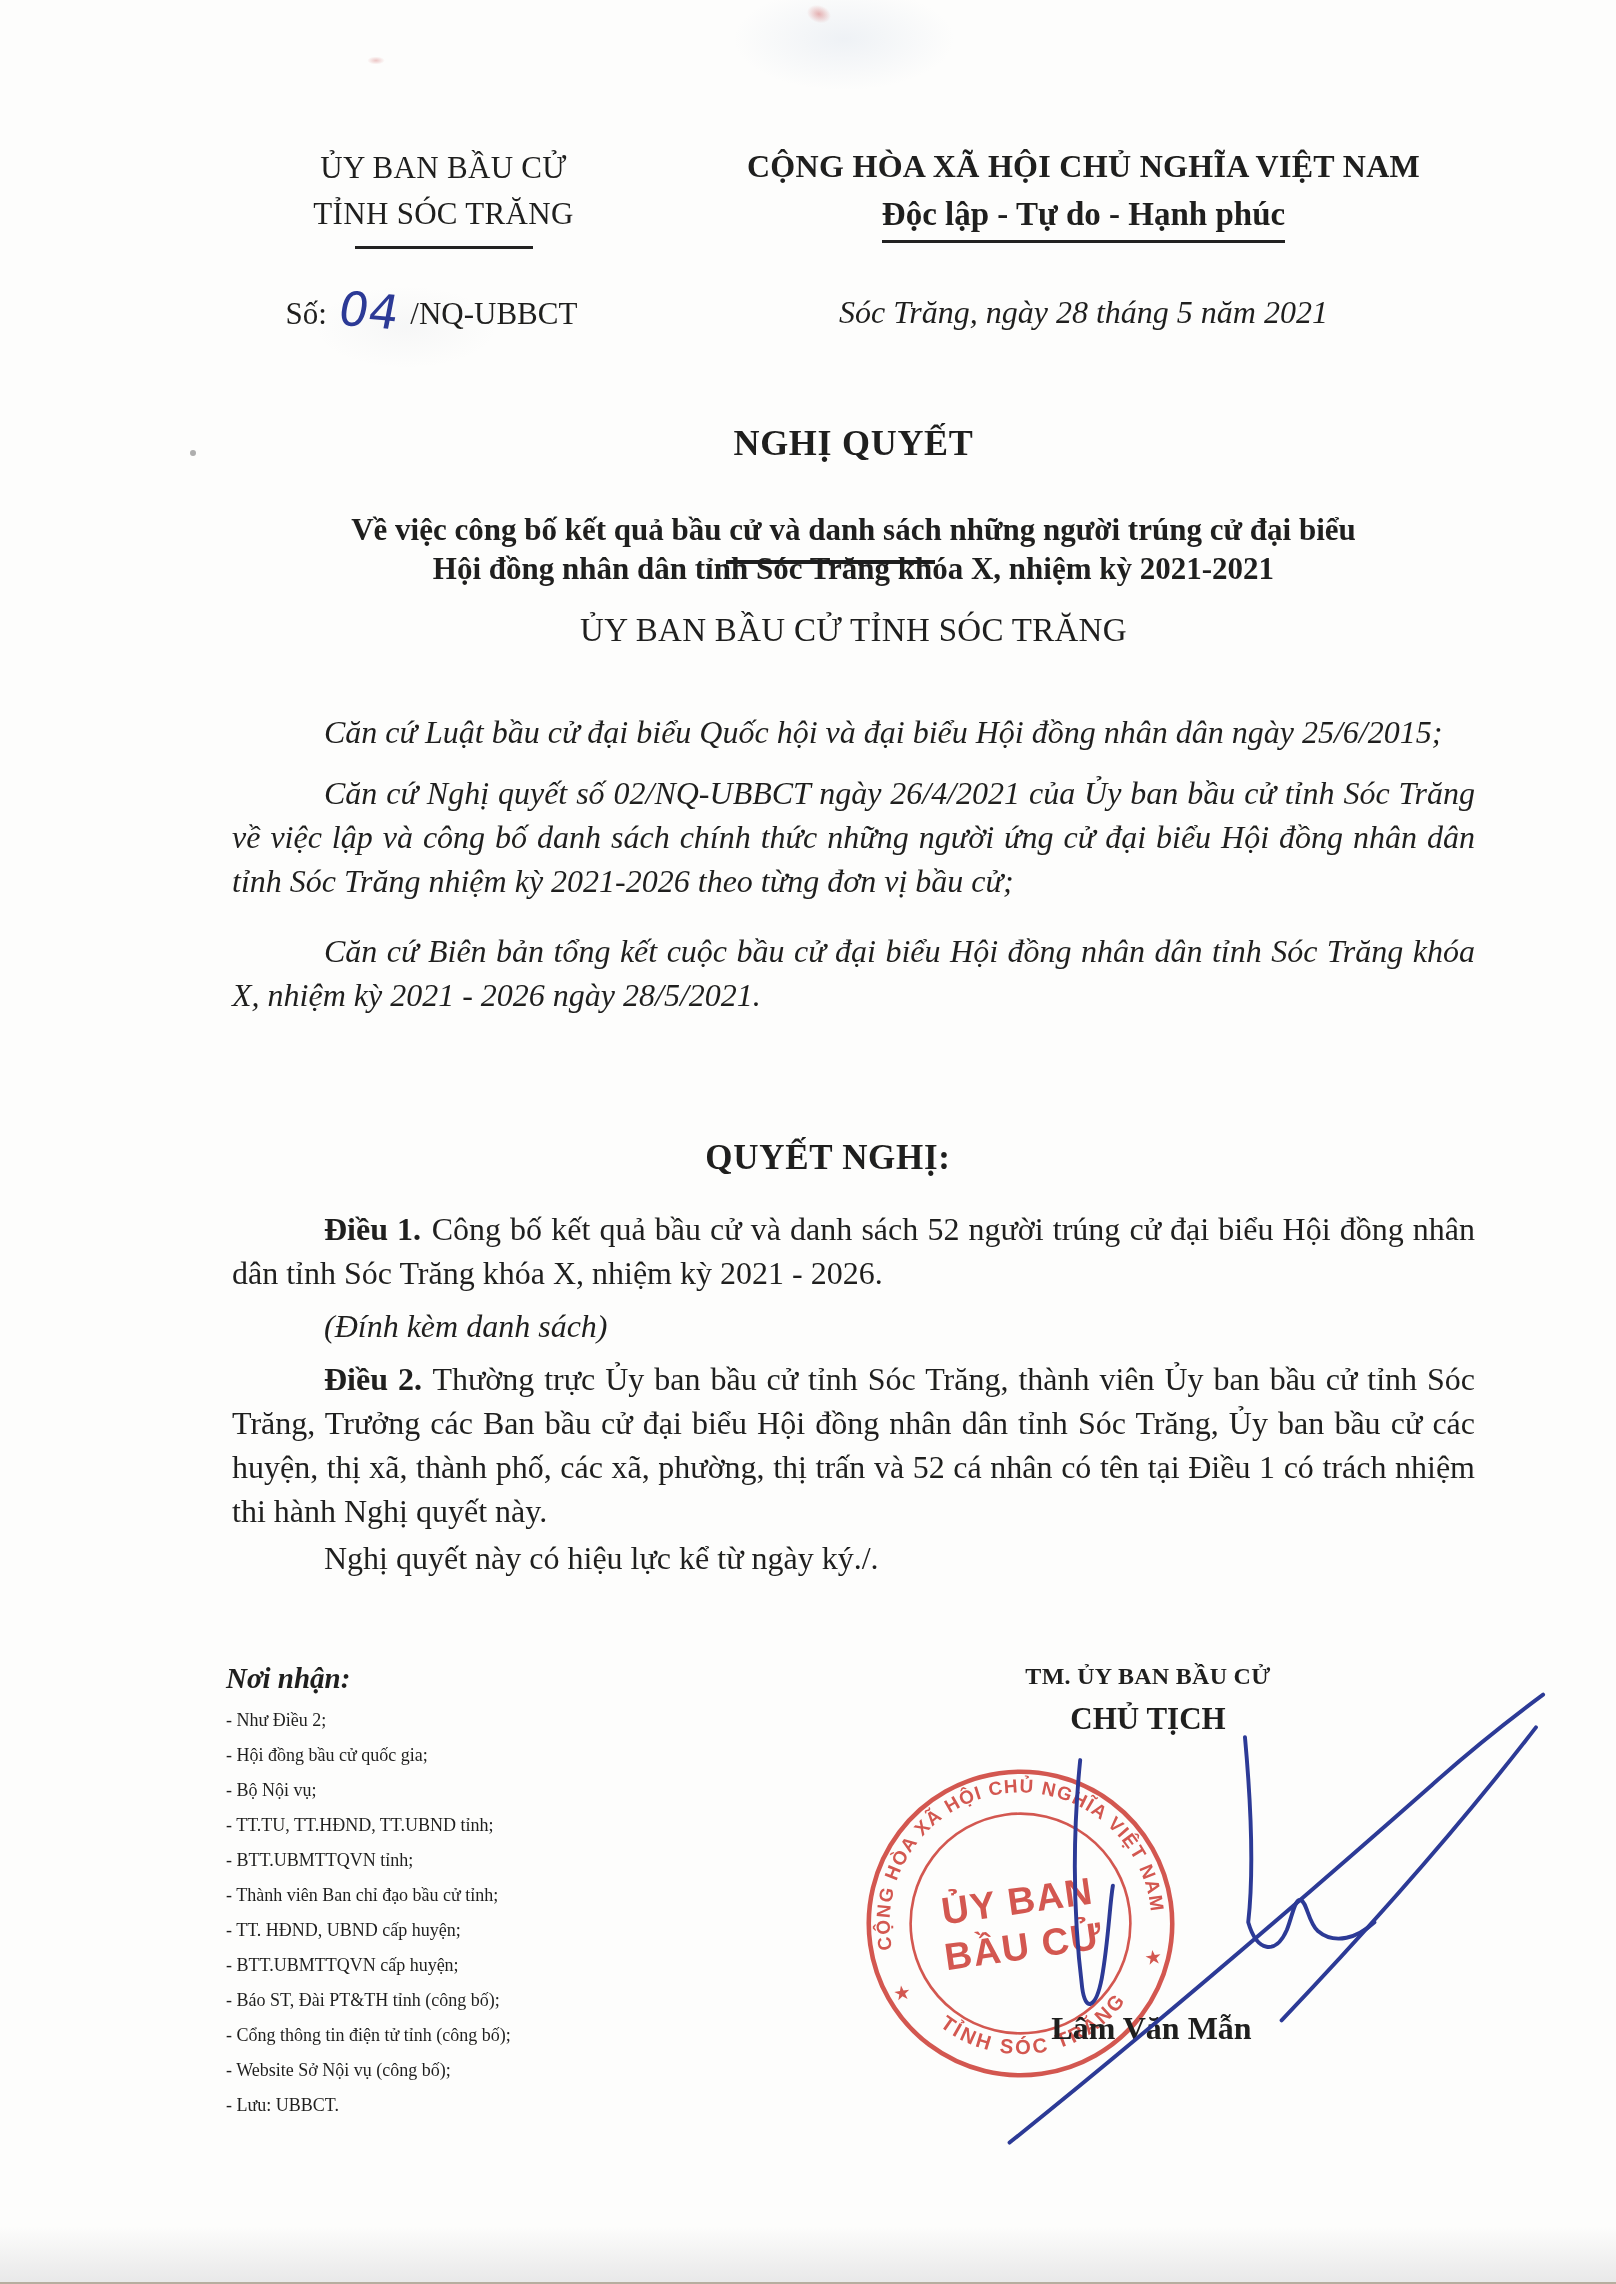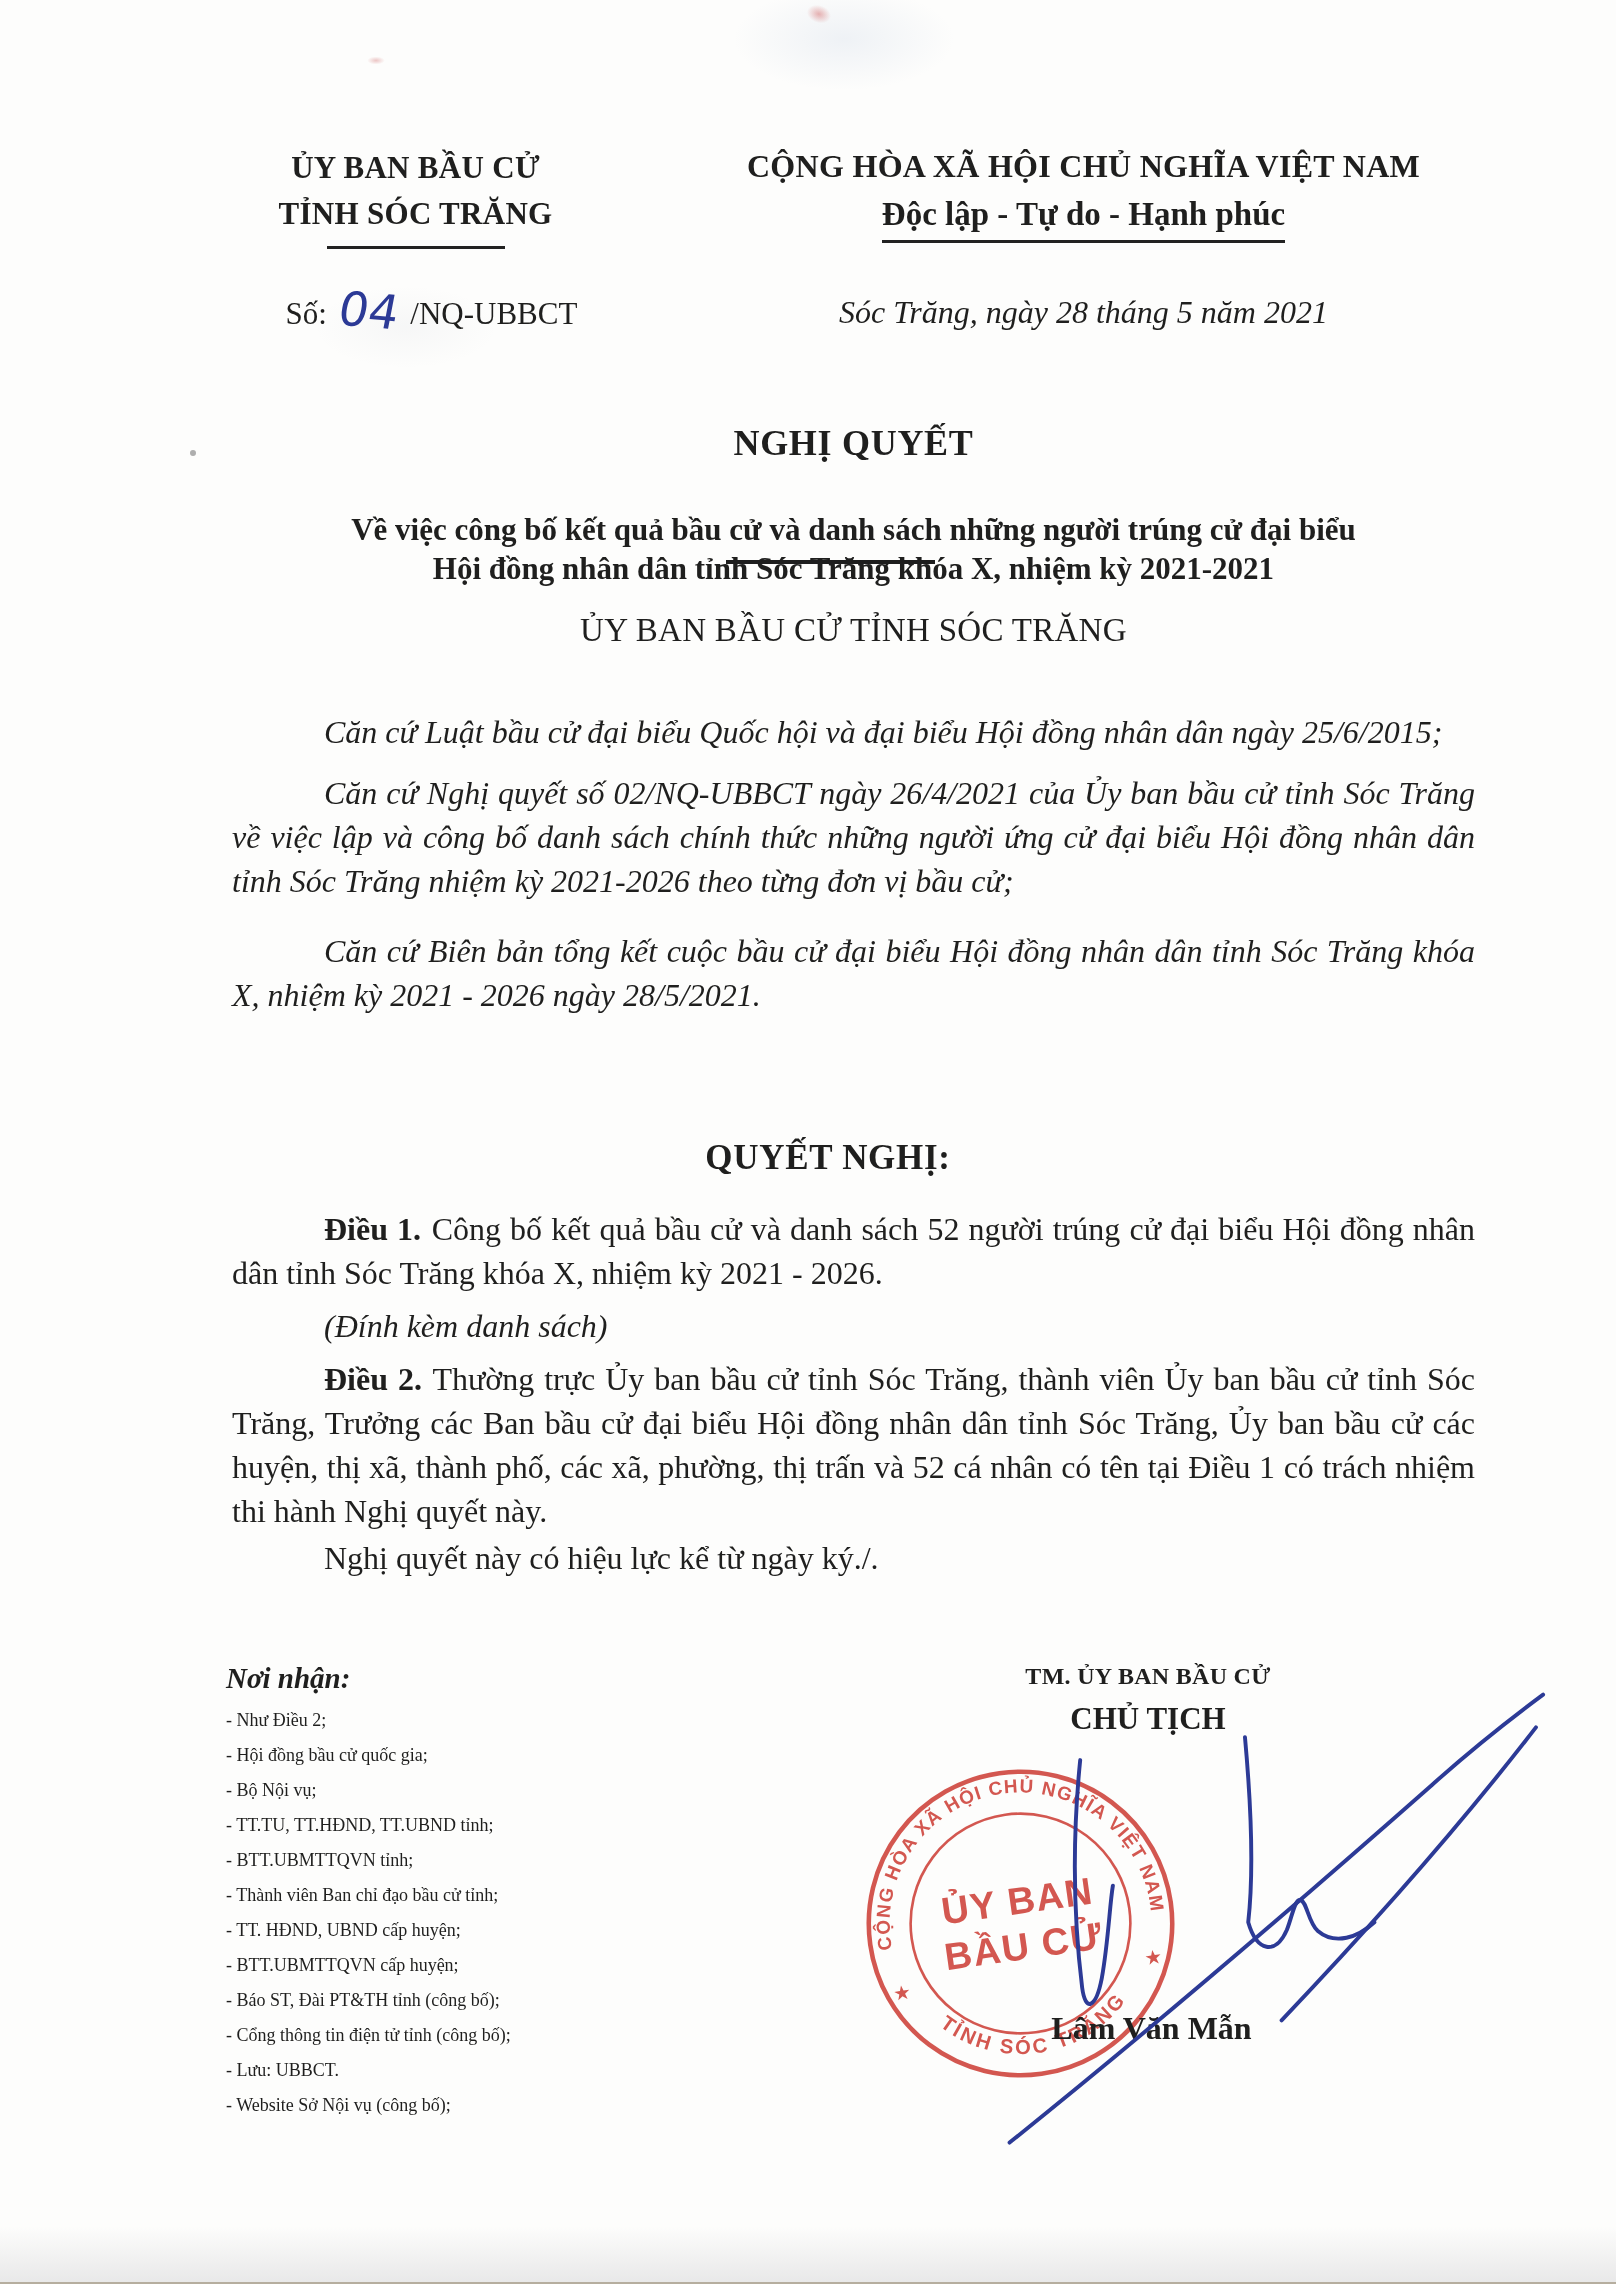--- a/index.html
+++ b/index.html
@@ -17,21 +17,21 @@
   }
   .page::after{
     content:"";position:absolute;left:0;right:0;bottom:0;height:56px;
     background:linear-gradient(to bottom, rgba(0,0,0,0), rgba(140,140,148,.13) 70%, rgba(140,140,148,.18));
     border-bottom:2.6px solid #b6ae9f;
   }
   .abs{position:absolute;}
   .ctr{text-align:center;}
 
   
-  .hleft{left:206px;top:145px;width:419px;font-size:31px;font-weight:700;line-height:46px;letter-spacing:0.3px;}
+  .hleft{left:234px;top:145px;width:419px;font-size:31px;font-weight:400;line-height:46px;letter-spacing:0.3px;}
   .hleft .rule{width:178px;height:3.3px;background:#222;margin:8.5px auto 0;}
   .hright{left:694px;top:147px;width:779px;}
   .hright .l1{font-size:32px;font-weight:700;letter-spacing:0.3px;line-height:38px;}
   .hright .l2{display:inline-block;font-size:33px;font-weight:700;margin-top:10.5px;padding-bottom:7.9px;border-bottom:3.3px solid #222;line-height:37px;}
   .soline{left:222px;top:296px;width:419px;font-size:31px;}
   .soline .hand{display:inline-block;color:#2c3a96;font-family:"DejaVu Sans",sans-serif;font-size:47px;font-weight:400;transform:rotate(5deg) skewX(-6deg);margin:0 11.8px;position:relative;top:2.6px;line-height:0;}
   .dateline{left:694px;top:294px;width:779px;font-size:32px;font-style:italic;}
 
   
   .dtitle{left:232px;top:422px;width:1243px;font-size:36px;font-weight:700;letter-spacing:0.7px;}
@@ -123,22 +123,22 @@
       <div class="it">- Như Điều 2;</div>
       <div class="it">- Hội đồng bầu cử quốc gia;</div>
       <div class="it">- Bộ Nội vụ;</div>
       <div class="it">- TT.TU, TT.HĐND, TT.UBND tỉnh;</div>
       <div class="it">- BTT.UBMTTQVN tỉnh;</div>
       <div class="it">- Thành viên Ban chỉ đạo bầu cử tỉnh;</div>
       <div class="it">- TT. HĐND, UBND cấp huyện;</div>
       <div class="it">- BTT.UBMTTQVN cấp huyện;</div>
       <div class="it">- Báo ST, Đài PT&amp;TH tỉnh (công bố);</div>
       <div class="it">- Cổng thông tin điện tử tỉnh (công bố);</div>
+      <div class="it">- Website Sở Nội vụ (công bố);</div>
       <div class="it">- Lưu: UBBCT.</div>
-      <div class="it">- Website Sở Nội vụ (công bố);</div>
     </div>
   </div>
 
   <div class="abs sighead">
     <div class="s1">TM. ỦY BAN BẦU CỬ</div>
     <div class="s2">CHỦ TỊCH</div>
   </div>
 
   <div class="abs stampbox">
     <svg width="327" height="327" viewBox="0 0 500 500">

